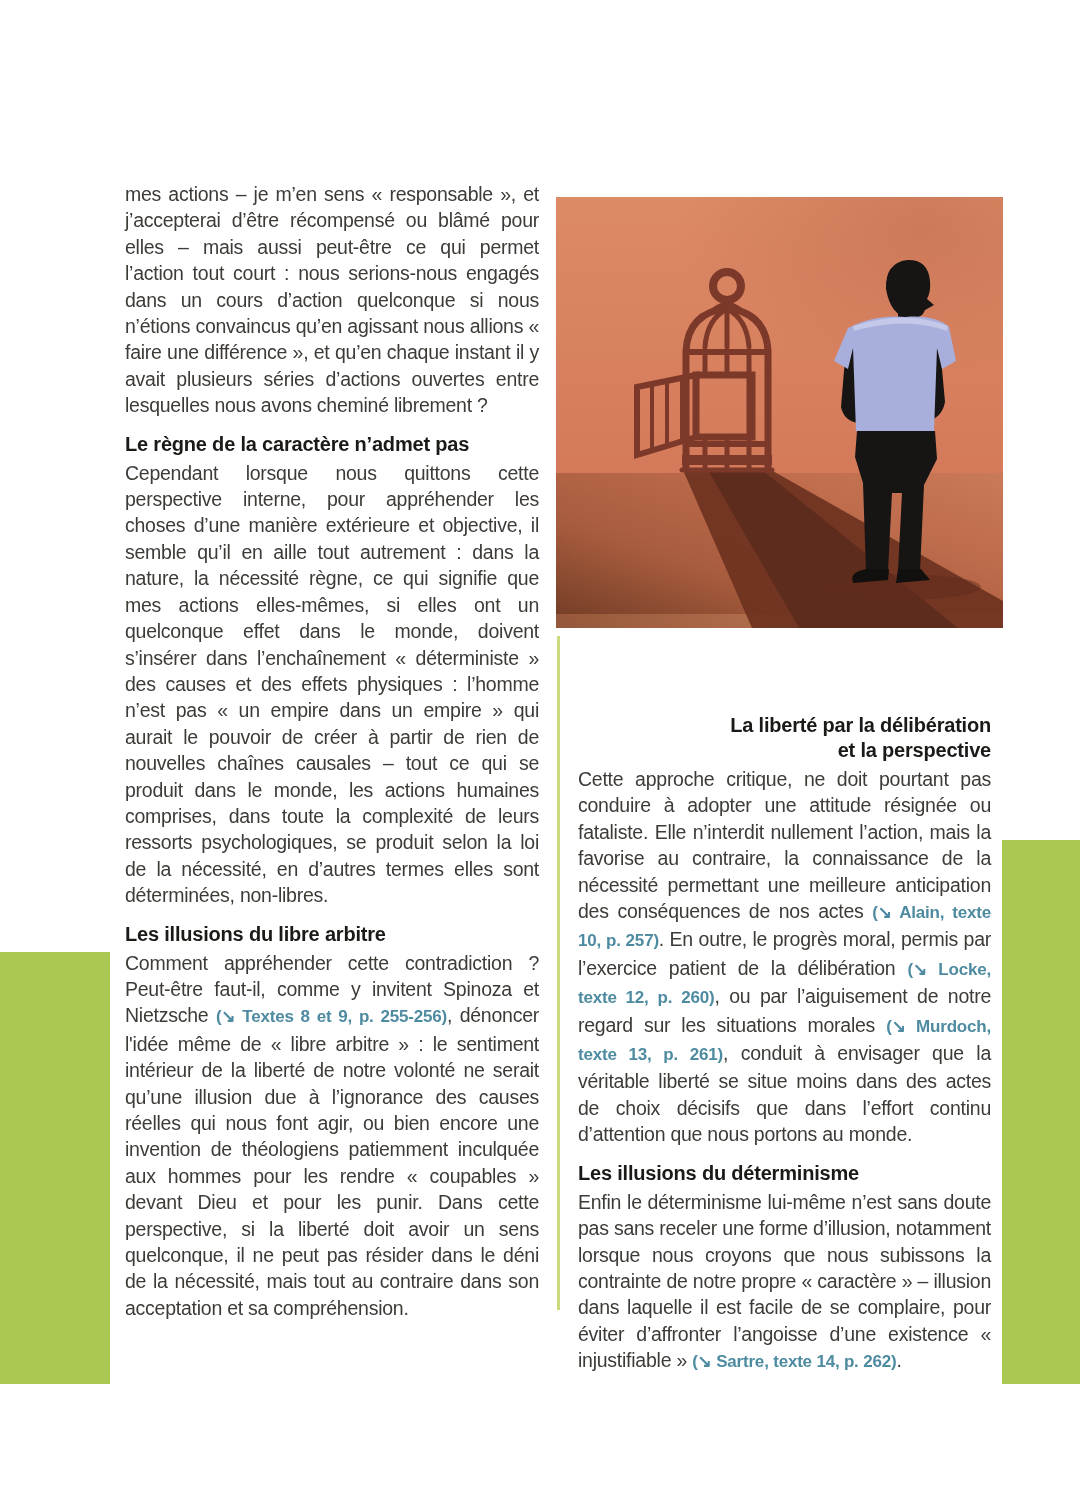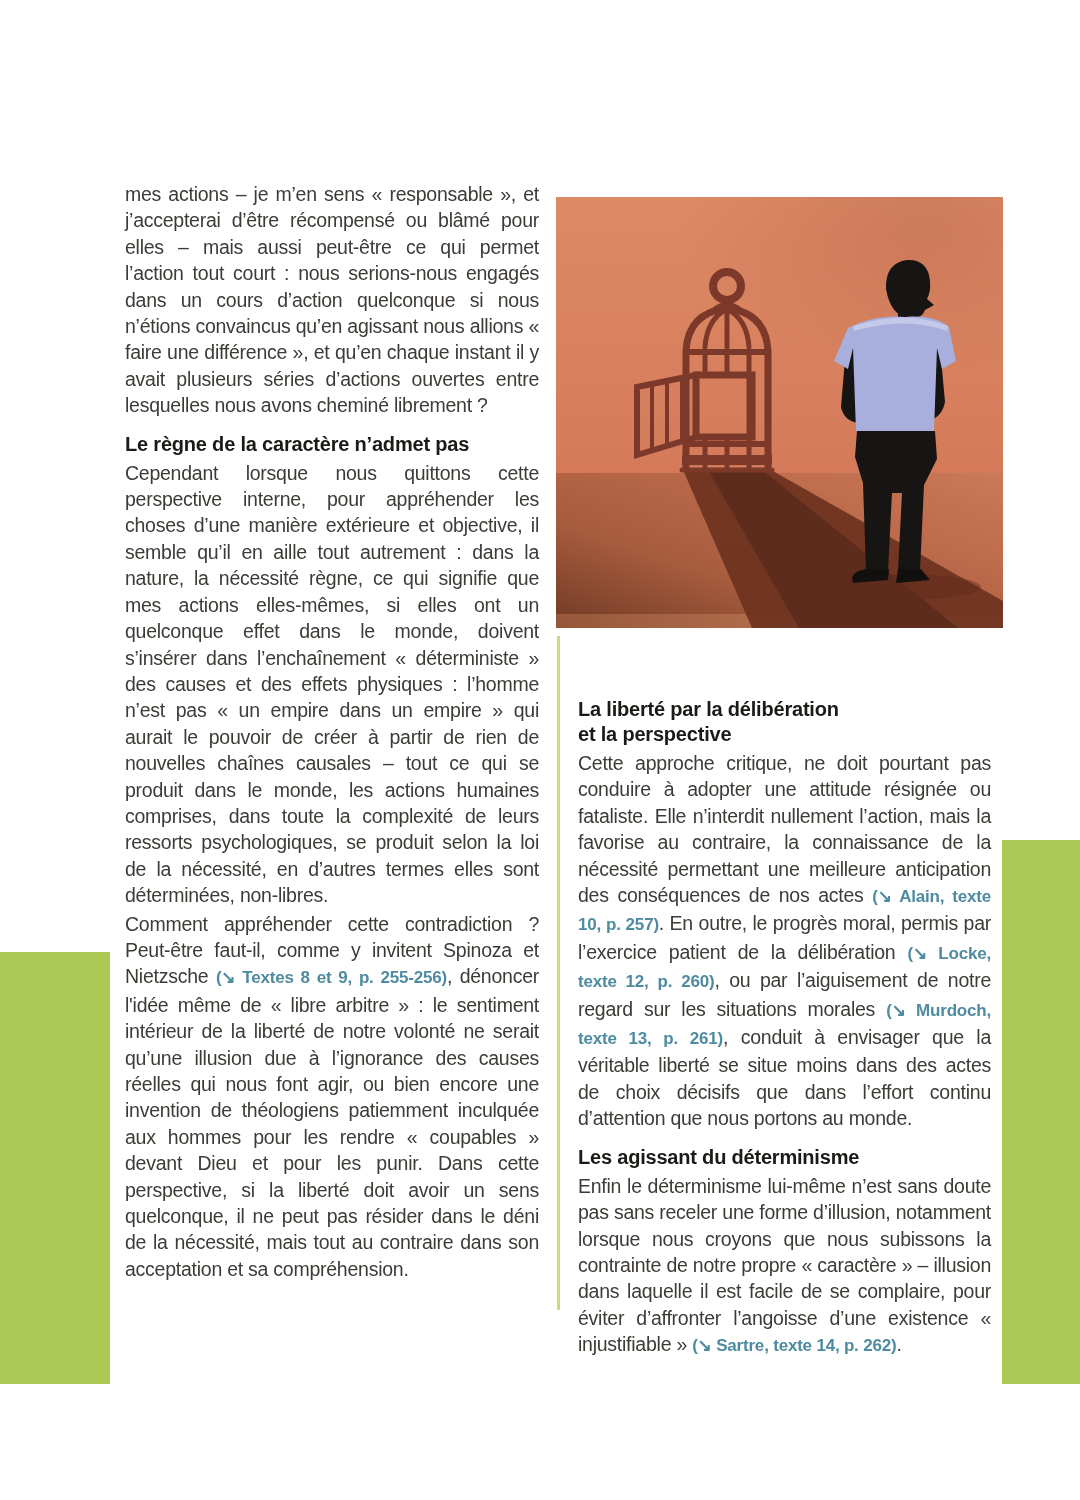--- a/index.html
+++ b/index.html
@@ -13,21 +13,21 @@
   #band-bottom{left:0;top:1385px;width:1080px;height:115px;}
 
   
   .col{position:absolute;color:#3e3b37;font-size:19.5px;line-height:26.4px;
        letter-spacing:-0.25px;text-align:justify;}
   #col-left{left:125px;top:181px;width:414px;}
   #col-right{left:578px;top:697px;width:413px;}
   .col p{margin:0 0 2px 0;}
   h3.head{margin:13px 0 3px 0;font-size:20px;line-height:25px;color:#1c1a17;
           letter-spacing:-0.2px;text-align:left;font-weight:bold;}
-  h3.head:first-child{margin-top:0;}
+  h3.head:first-child{margin-top:16px;text-align:right;}
   h3.head .hline{display:block;}
   .ref{color:#4e8ba1;font-size:17px;font-weight:600;letter-spacing:-0.2px;}
 
   
   #divider{position:absolute;left:557px;top:636px;width:3px;height:674px;}
 
   
   #illus{position:absolute;left:556px;top:197px;width:447px;height:431px;}
   #illus svg{display:block;}
 
@@ -127,32 +127,35 @@
   </div>
 
   <div class="col" id="col-left">
     <p><span>mes actions – je m’en sens « responsable », et j’accepterai d’être récompensé ou blâmé pour elles – mais aussi peut-être ce qui permet l’action tout court : nous serions-nous engagés dans un cours d’action quelconque si nous n’étions convaincus qu’en agissant nous allions « faire une différence », et qu’en chaque instant il y avait plusieurs séries d’actions ouvertes entre lesquelles nous avons cheminé librement ?</span></p>
 
     <h3 class="head">
       <span class="hline">Le règne de la caractère n’admet pas</span>
     </h3>
     <p><span>Cependant lorsque nous quittons cette perspective interne, pour appréhender les choses d’une manière extérieure et objective, il semble qu’il en aille tout autrement : dans la nature, la nécessité règne, ce qui signifie que mes actions elles-mêmes, si elles ont un quelconque effet dans le monde, doivent s’insérer dans l’enchaînement « déterministe » des causes et des effets physiques : l’homme n’est pas « un empire dans un empire » qui aurait le pouvoir de créer à partir de rien de nouvelles chaînes causales – tout ce qui se produit dans le monde, les actions humaines comprises, dans toute la complexité de leurs ressorts psychologiques, se produit selon la loi de la nécessité, en d’autres termes elles sont déterminées, non-libres.</span></p>
 
+    <h3 class="head">
+      <span class="hline">Les illusions du libre arbitre</span>
+    </h3>
     <p><span>Comment appréhender cette contradiction ? Peut-être faut-il, comme y invitent Spinoza et Nietzsche </span><span class="ref">(↘ Textes 8 et 9, p. 255-256)</span><span>, dénoncer l'idée même de « libre arbitre » : le sentiment intérieur de la liberté de notre volonté ne serait qu’une illusion due à l’ignorance des causes réelles qui nous font agir, ou bien encore une invention de théologiens patiemment inculquée aux hommes pour les rendre « coupables » devant Dieu et pour les punir. Dans cette perspective, si la liberté doit avoir un sens quelconque, il ne peut pas résider dans le déni de la nécessité, mais tout au contraire dans son acceptation et sa compréhension.</span></p>
   </div>
 
   <div class="col" id="col-right">
     <h3 class="head">
       <span class="hline">La liberté par la délibération</span>
       <span class="hline">et la perspective</span>
     </h3>
     <p><span>Cette approche critique, ne doit pourtant pas conduire à adopter une attitude résignée ou fataliste. Elle n’interdit nullement l’action, mais la favorise au contraire, la connaissance de la nécessité permettant une meilleure anticipation des conséquences de nos actes </span><span class="ref">(↘ Alain, texte 10, p. 257)</span><span>. En outre, le progrès moral, permis par l’exercice patient de la délibération </span><span class="ref">(↘ Locke, texte 12, p. 260)</span><span>, ou par l’aiguisement de notre regard sur les situations morales </span><span class="ref">(↘ Murdoch, texte 13, p. 261)</span><span>, conduit à envisager que la véritable liberté se situe moins dans des actes de choix décisifs que dans l’effort continu d’attention que nous portons au monde.</span></p>
 
     <h3 class="head">
-      <span class="hline">Les agissant du déterminisme</span>
+      <span class="hline">Les illusions du déterminisme</span>
     </h3>
     <p><span>Enfin le déterminisme lui-même n’est sans doute pas sans receler une forme d’illusion, notamment lorsque nous croyons que nous subissons la contrainte de notre propre « caractère » – illusion dans laquelle il est facile de se complaire, pour éviter d’affronter l’angoisse d’une existence « injustifiable » </span><span class="ref">(↘ Sartre, texte 14, p. 262)</span><span>.</span></p>
   </div>
 
   <div id="footer">
     <span id="footer-label" style="color:#2e86b4">La Liberté</span>
     <span id="footer-num" style="color:#262220">265</span>
   </div>
 
 </div>

